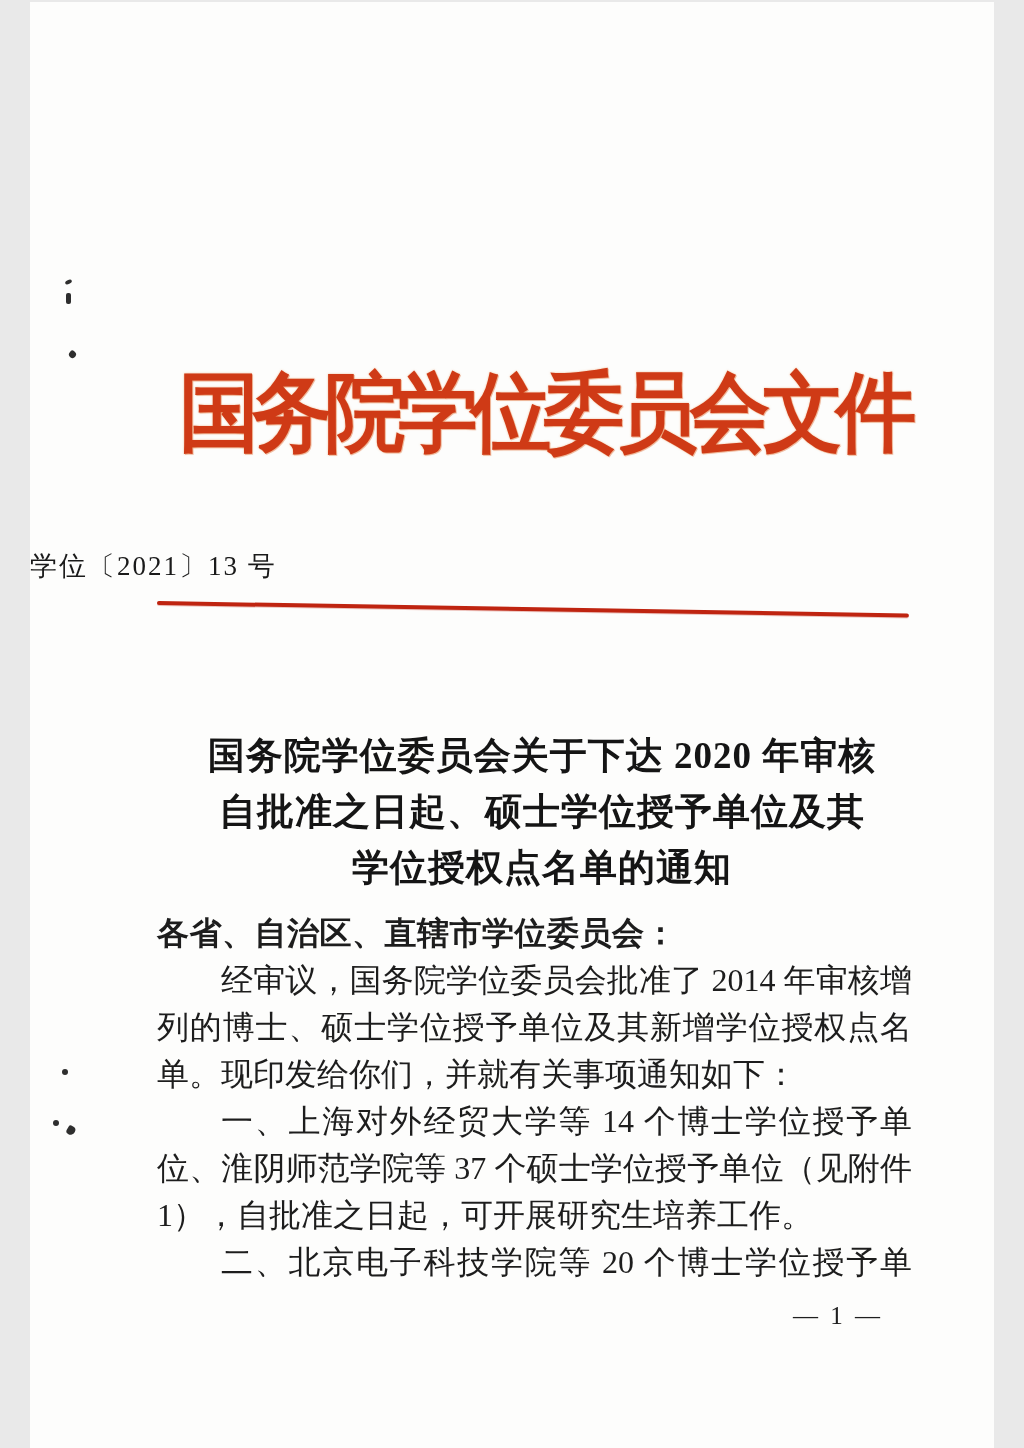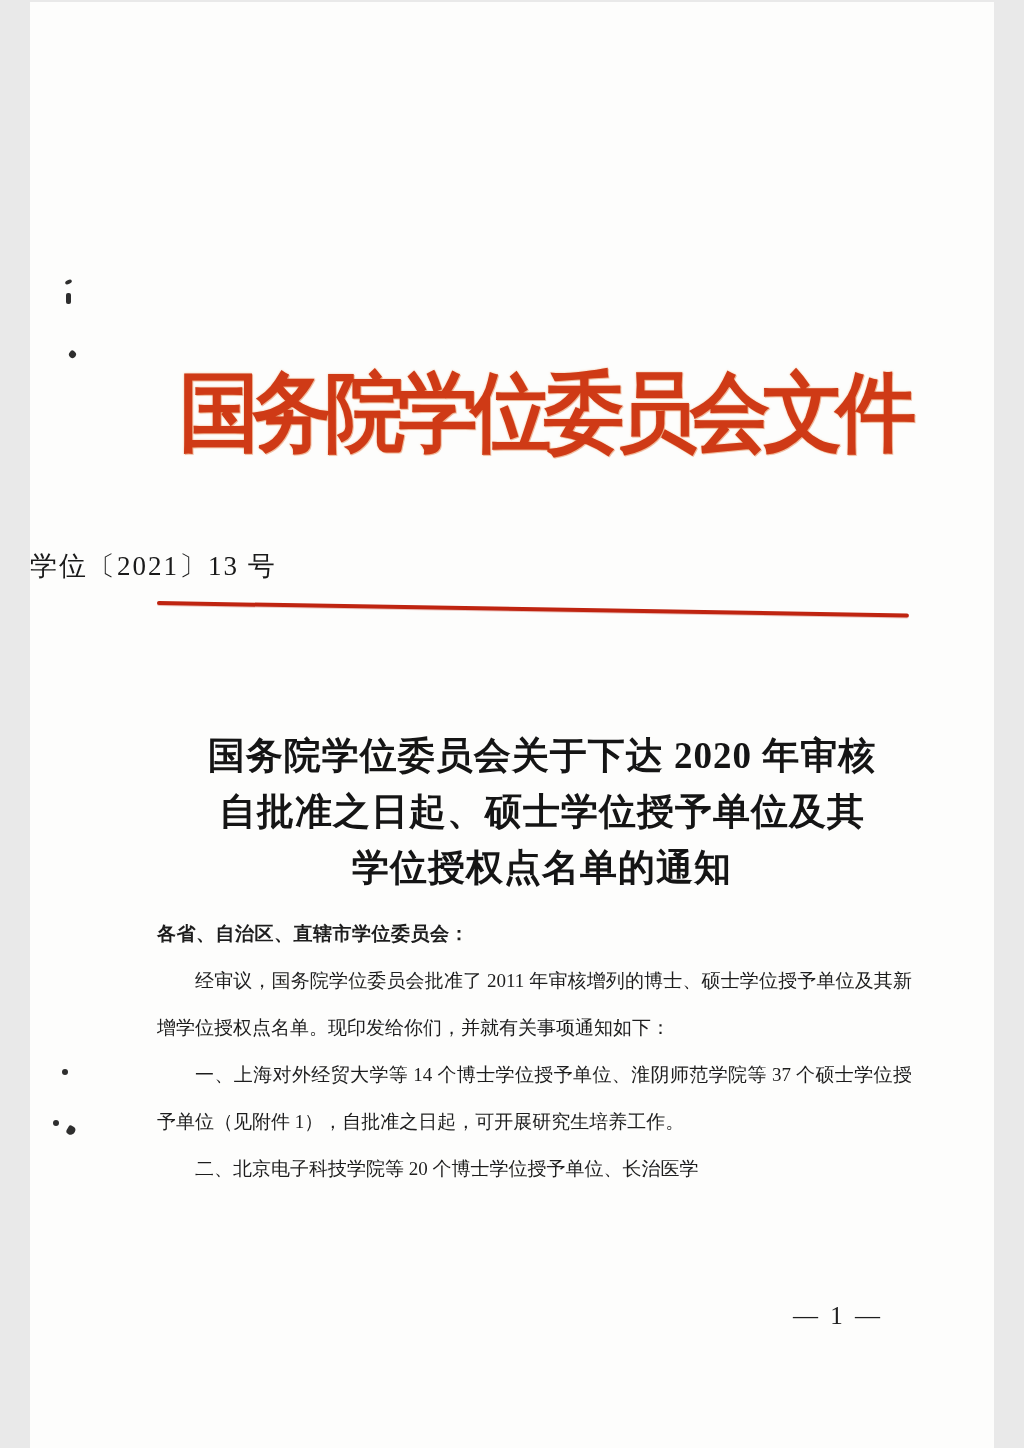--- a/index.html
+++ b/index.html
@@ -63,21 +63,21 @@
     line-height:56px;
     color:#151515;
     letter-spacing:1px;
   }
 
   
   .doc-body {
     position:absolute;
     top:908px; left:127px;
     width:755px;
-    font-size:19px;
+    font-size:32px;
     line-height:47px;
     text-align:justify;
     color:#1d1d1d;
   }
   .doc-body p { text-indent:2em; }
   .doc-body p.salutation { text-indent:0; font-weight:bold; letter-spacing:0.5px; }
   .doc-body p.para-clip { max-height:47px; overflow:hidden; }
 
   
   .page-number {
@@ -129,21 +129,21 @@
   <div class="red-rule"></div>
 
   <div class="notice-title">
     <div class="t-line">国务院学位委员会关于下达 2020 年审核</div>
     <div class="t-line">自批准之日起、硕士学位授予单位及其</div>
     <div class="t-line">学位授权点名单的通知</div>
   </div>
 
   <div class="doc-body">
     <p class="salutation">各省、自治区、直辖市学位委员会：</p>
-    <p class="para">经审议，国务院学位委员会批准了 2011 年审核增列的博士、硕士学位授予单位及其新增学位授权点名单。现印发给你们，并就有关事项通知如下：</p>
+    <p class="para">经审议，国务院学位委员会批准了 2014 年审核增列的博士、硕士学位授予单位及其新增学位授权点名单。现印发给你们，并就有关事项通知如下：</p>
     <p class="para">一、上海对外经贸大学等 14 个博士学位授予单位、淮阴师范学院等 37 个硕士学位授予单位（见附件 1），自批准之日起，可开展研究生培养工作。</p>
     <p class="para para-clip">二、北京电子科技学院等 20 个博士学位授予单位、长治医学</p>
   </div>
 
   <div class="page-number">— 1 —</div>
 
   <div class="edge-shadow"></div>
 
 </div>
 

